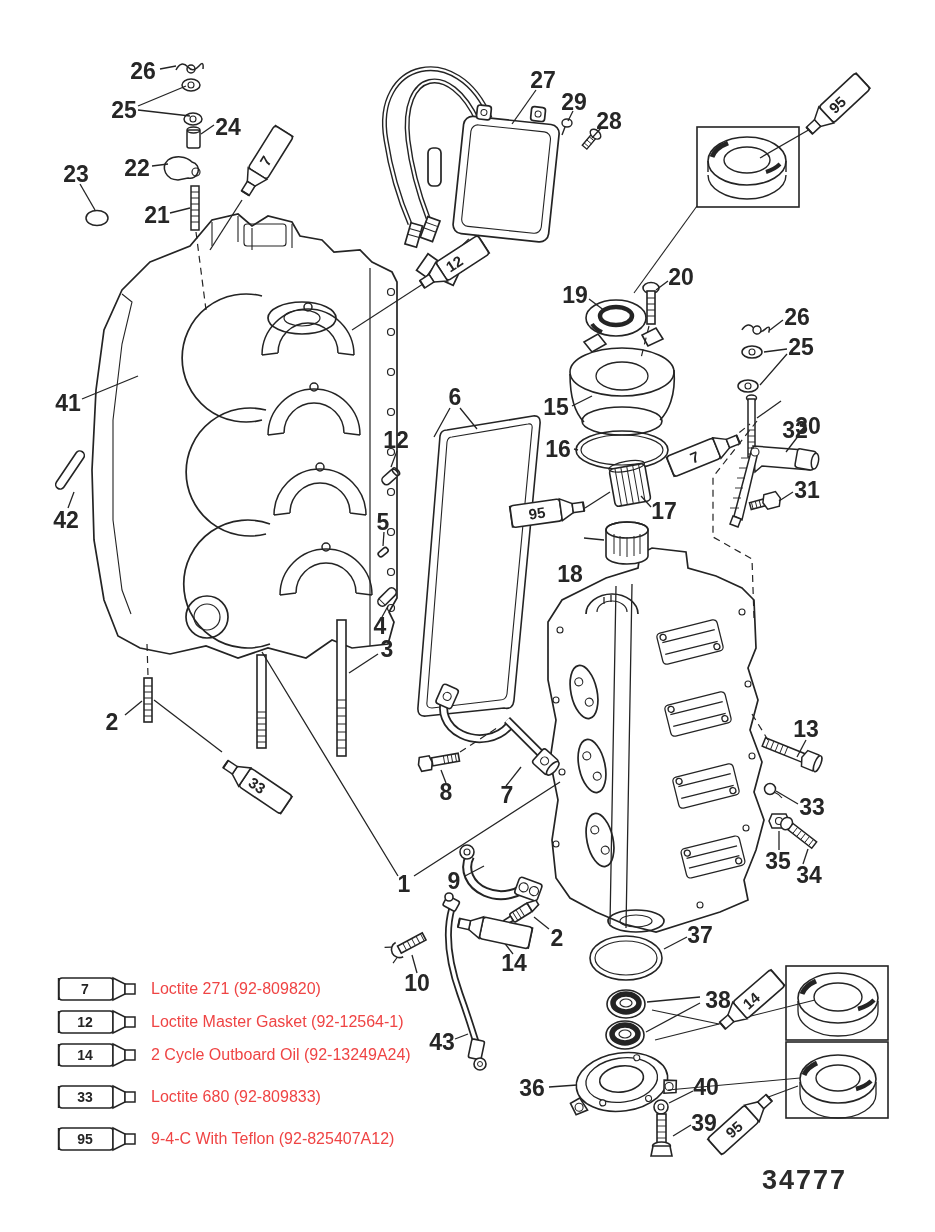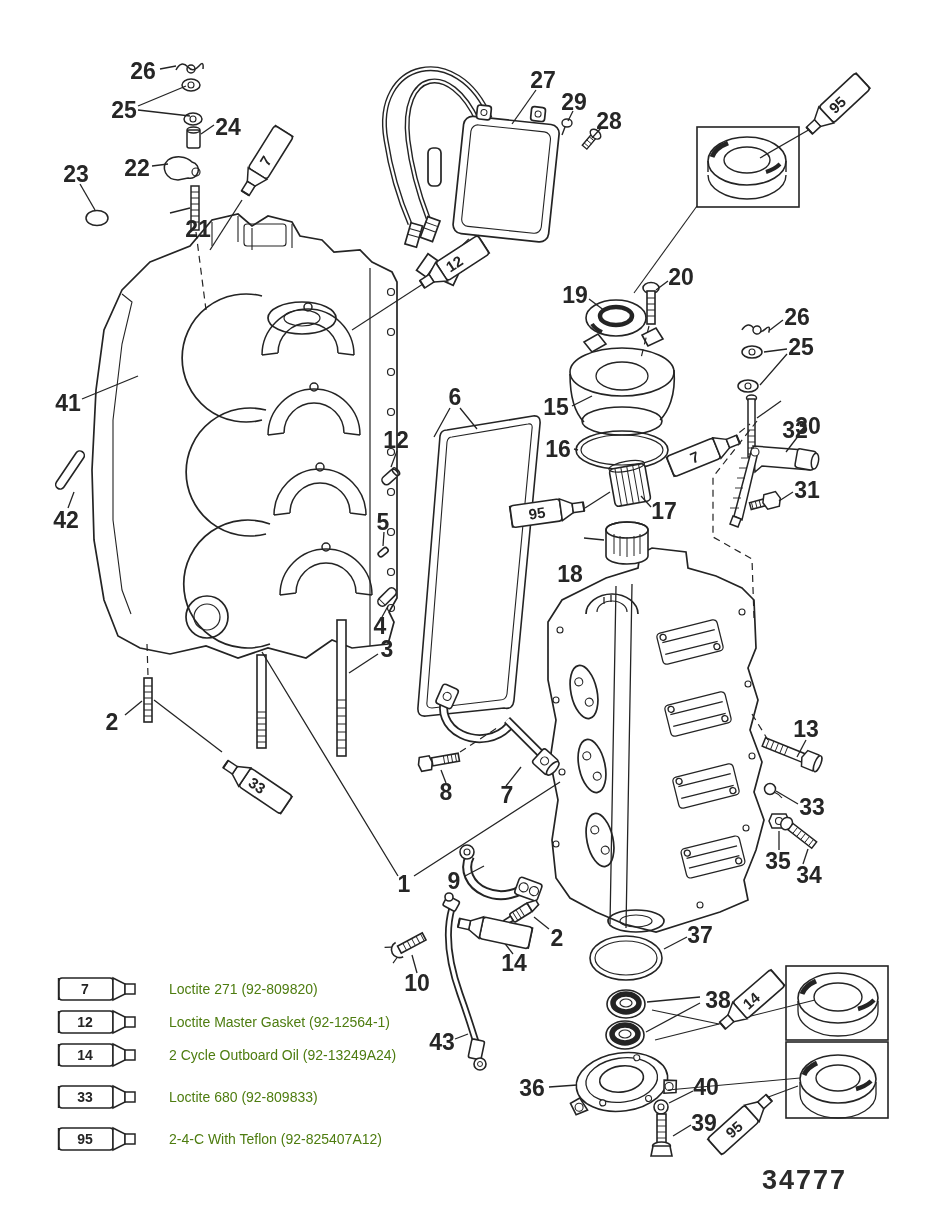--- a/index.html
+++ b/index.html
@@ -6,21 +6,21 @@
   .page{position:relative;width:935px;height:1232px;background:#ffffff;overflow:hidden;
         font-family:"Liberation Sans", sans-serif;margin:0 auto;}
   svg text{font-family:"Liberation Sans", sans-serif;}
   .art{position:absolute;left:0;top:0;}
   .callout{position:absolute;transform:translate(-50%,-50%);font-weight:bold;
            font-size:23px;color:#262626;letter-spacing:0;line-height:1;white-space:nowrap;}
   .drawing-number{position:absolute;left:762px;top:1165px;font-weight:bold;font-size:27px;
            color:#2b2b2b;letter-spacing:2px;}
   .legend{position:absolute;left:55px;top:972px;width:420px;}
   .legend-row{display:flex;align-items:center;height:33px;}
-  .legend-text{font-size:14px;color:#4d7c0f;margin-left:28px;white-space:nowrap;}
+  .legend-text{font-size:16px;color:#ef4444;margin-left:10px;white-space:nowrap;}
   .tube-ico{flex:0 0 auto;}
 </style>
 </head>
 <body>
 
 <div class="page">
 
 <svg class="art" width="935" height="1232" viewBox="0 0 935 1232">
   <defs>
     <g id="tube">
@@ -553,21 +553,21 @@
     </g>
   </g>
 </svg>
 
 <div id="callouts">
       <div class="callout" style="left: 143px; top: 71px;">26</div>
       <div class="callout" style="left: 124px; top: 110px;">25</div>
       <div class="callout" style="left: 228px; top: 127px;">24</div>
       <div class="callout" style="left: 76px; top: 174px;">23</div>
       <div class="callout" style="left: 137px; top: 168px;">22</div>
-      <div class="callout" style="left: 157px; top: 229px; margin-left: 41px;">21</div>
+      <div class="callout" style="left: 157px; top: 215px;">21</div>
       <div class="callout" style="left: 543px; top: 80px;">27</div>
       <div class="callout" style="left: 574px; top: 102px;">29</div>
       <div class="callout" style="left: 609px; top: 121px;">28</div>
       <div class="callout" style="left: 681px; top: 277px;">20</div>
       <div class="callout" style="left: 575px; top: 295px;">19</div>
       <div class="callout" style="left: 797px; top: 317px;">26</div>
       <div class="callout" style="left: 801px; top: 347px;">25</div>
       <div class="callout" style="left: 795px; top: 398px; margin-top: 32px;">32</div>
       <div class="callout" style="left: 808px; top: 426px;">30</div>
       <div class="callout" style="left: 807px; top: 490px;">31</div>
@@ -649,19 +649,19 @@
   </div>
   <div class="legend-row" style="margin-top:9px;">
     <svg class="tube-ico" width="86" height="28" viewBox="0 0 86 28">
       <line x1="4" y1="3" x2="4" y2="25" stroke="#242424" stroke-width="2.4"></line>
       <line x1="8" y1="3" x2="8" y2="25" stroke="#242424" stroke-width="1"></line>
       <rect x="4" y="3" width="54" height="22" rx="3" fill="#fff" stroke="#242424" stroke-width="1.6"></rect>
       <polygon points="58,3 70,9 70,19 58,25" fill="#fff" stroke="#242424" stroke-width="1.5"></polygon>
       <rect x="70" y="9" width="10" height="10" fill="#fff" stroke="#242424" stroke-width="1.5"></rect>
       <text x="30" y="19" text-anchor="middle" font-size="14" font-weight="bold" fill="#242424">95</text>
     </svg>
-    <span class="legend-text">2-4-C  With Teflon (92-825407A12)</span>
+    <span class="legend-text">9-4-C  With Teflon (92-825407A12)</span>
   </div>
 </div>
 
 <div class="drawing-number">34777</div>
 
 </div>
 
 </body></html>

